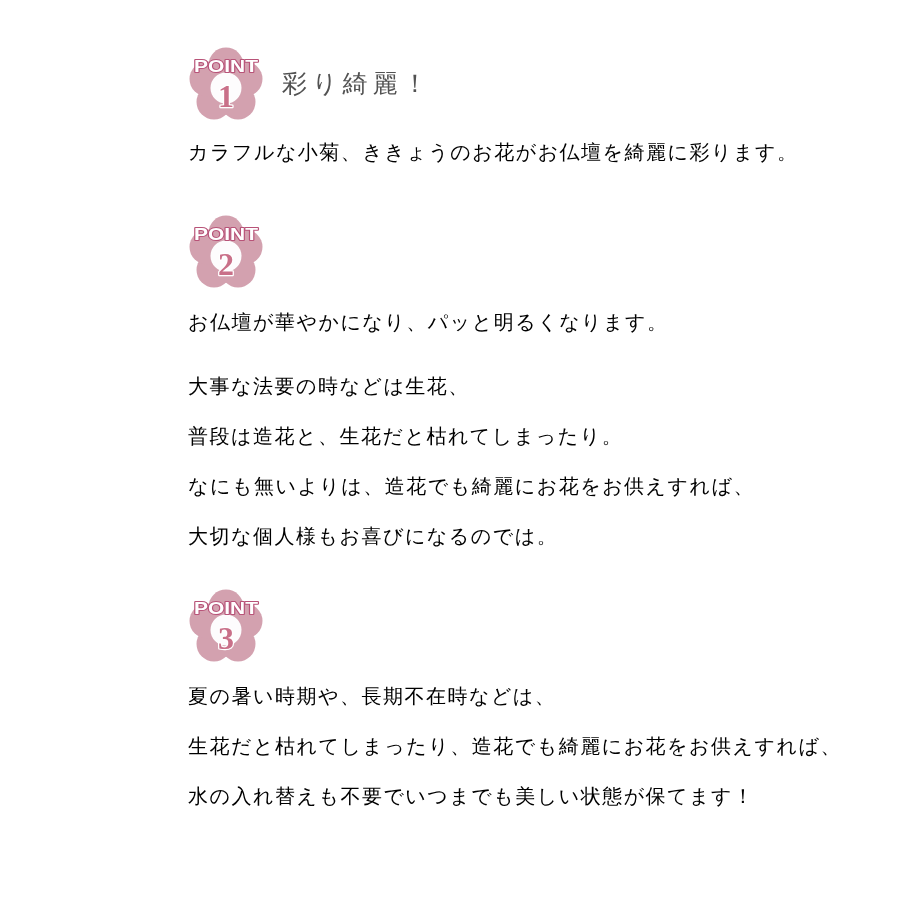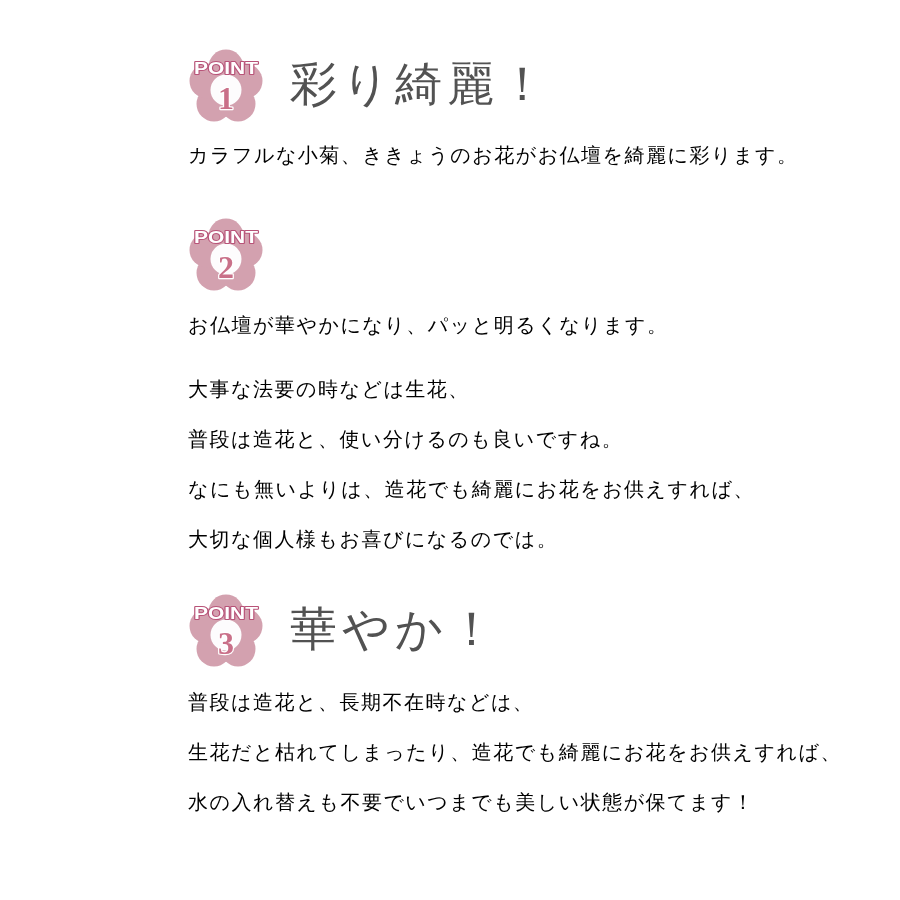--- a/index.html
+++ b/index.html
@@ -28,22 +28,22 @@
     font-weight:bold;
     font-size:17px;
     letter-spacing:0px;
   }
   .badge-number-text{
     font-family:"Liberation Serif","DejaVu Serif",serif;
     font-weight:bold;
     font-size:32px;
   }
   .heading{
-    margin:8px;
-    font-size:47px;
+    margin:0;
+    font-size:25px;
     font-weight:normal;
     color:#525252;
     letter-spacing:5px;
     white-space:nowrap;
   }
   .para{margin:0;}
   .para p{
     margin:0;
     font-size:20px;
     line-height:50px;
@@ -101,21 +101,21 @@
           <text class="badge-point-text" x="38" y="27" text-anchor="middle" textLength="64" lengthAdjust="spacingAndGlyphs" fill="#ffffff" stroke="#b85378" stroke-width="2" paint-order="stroke" stroke-linejoin="round">POINT</text>
           <text class="badge-number-text" x="38" y="62" text-anchor="middle" fill="#c97089" stroke="#ffffff" stroke-width="2.5" paint-order="stroke" stroke-linejoin="round">2</text>
         </svg>
       </div>
     </div>
     <div class="para sec2-para-a">
       <p>お仏壇が華やかになり、パッと明るくなります。</p>
     </div>
     <div class="para sec2-para-b">
       <p>大事な法要の時などは生花、</p>
-      <p>普段は造花と、使い分けるのも良いですね。</p>
+      <p>普段は造花と、生花だと枯れてしまったり。</p>
       <p>なにも無いよりは、造花でも綺麗にお花をお供えすれば、</p>
       <p>大切な個人様もお喜びになるのでは。</p>
     </div>
   </section>
 
   <section>
     <div class="point-header sec3-header">
       <div class="badge">
         <svg viewBox="0 0 76 76">
           <g fill="#d3a1af">
@@ -123,22 +123,21 @@
             <circle cx="57" cy="34" r="17.5"></circle>
             <circle cx="50" cy="57" r="17.5"></circle>
             <circle cx="26" cy="57" r="17.5"></circle>
             <circle cx="19" cy="34" r="17.5"></circle>
           </g>
           <circle cx="38" cy="43" r="15.5" fill="#fdfcfd"></circle>
           <text class="badge-point-text" x="38" y="27" text-anchor="middle" textLength="64" lengthAdjust="spacingAndGlyphs" fill="#ffffff" stroke="#b85378" stroke-width="2" paint-order="stroke" stroke-linejoin="round">POINT</text>
           <text class="badge-number-text" x="38" y="62" text-anchor="middle" fill="#c97089" stroke="#ffffff" stroke-width="2.5" paint-order="stroke" stroke-linejoin="round">3</text>
         </svg>
       </div>
-      <h2 class="heading">華やか！</h2>
     </div>
     <div class="para sec3-para">
-      <p>普段は造花と、長期不在時などは、</p>
+      <p>夏の暑い時期や、長期不在時などは、</p>
       <p>生花だと枯れてしまったり、造花でも綺麗にお花をお供えすれば、</p>
       <p>水の入れ替えも不要でいつまでも美しい状態が保てます！</p>
     </div>
   </section>
 
 </div>
 
 </body></html>

